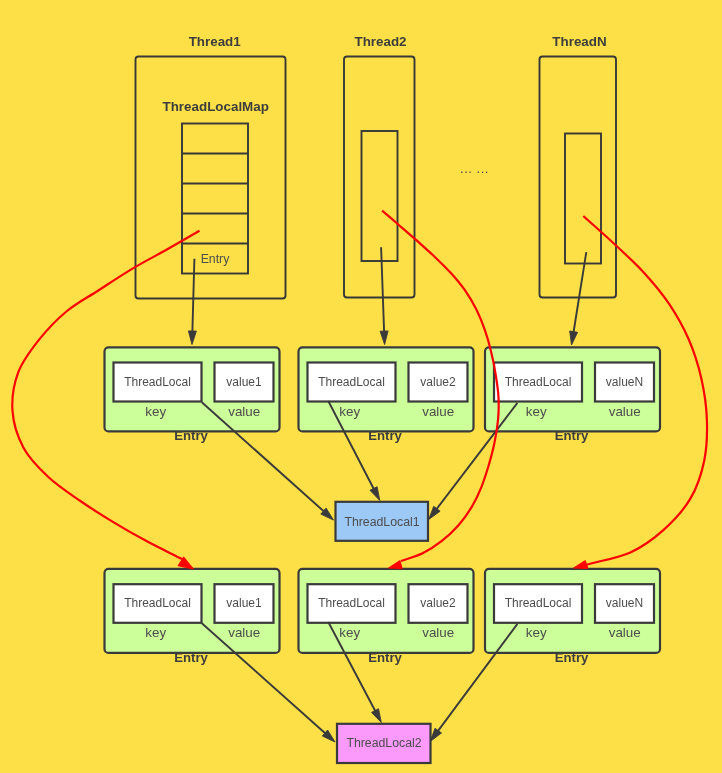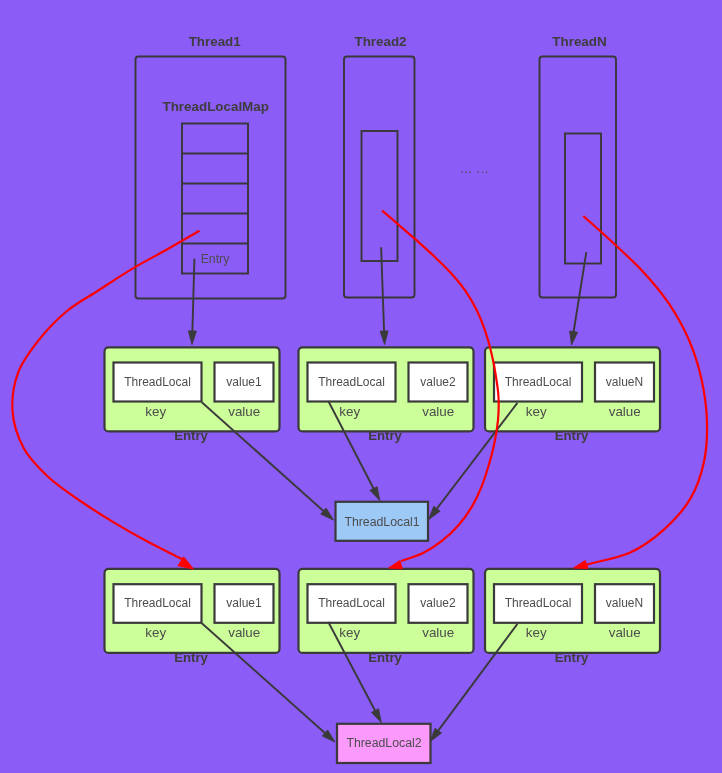--- a/index.html
+++ b/index.html
@@ -1,17 +1,17 @@
 <!DOCTYPE html>
 <html><head>
 <meta charset="utf-8">
 <title>ThreadLocal Diagram</title>
 <style>
   html,body{margin:0;padding:0;background:#ffffff;}
-  #stage{position:relative;width:722px;height:773px;background:#8b5cf6;overflow:hidden;}
+  #stage{position:relative;width:722px;height:773px;background:#fde047;overflow:hidden;}
   svg{display:block;}
   .lbl{font-family:"Liberation Sans","DejaVu Sans",sans-serif;fill:#4d4d4d;}
   .t-title{font-size:13.4px;font-weight:bold;fill:#3d3d3d;}
   .t-map{font-size:13.4px;font-weight:bold;fill:#3d3d3d;}
   .t-cell{font-size:12.3px;fill:#4d4d4d;}
   .t-box{font-size:12px;fill:#4d4d4d;}
   .t-sub{font-size:13.4px;fill:#4d4d4d;}
   .t-cap{font-size:13.2px;font-weight:bold;fill:#3d3d3d;}
   .t-obj{font-size:12.3px;fill:#4d4d4d;}
   .t-dots{font-size:13px;fill:#4d4d4d;letter-spacing:0.5px;}

